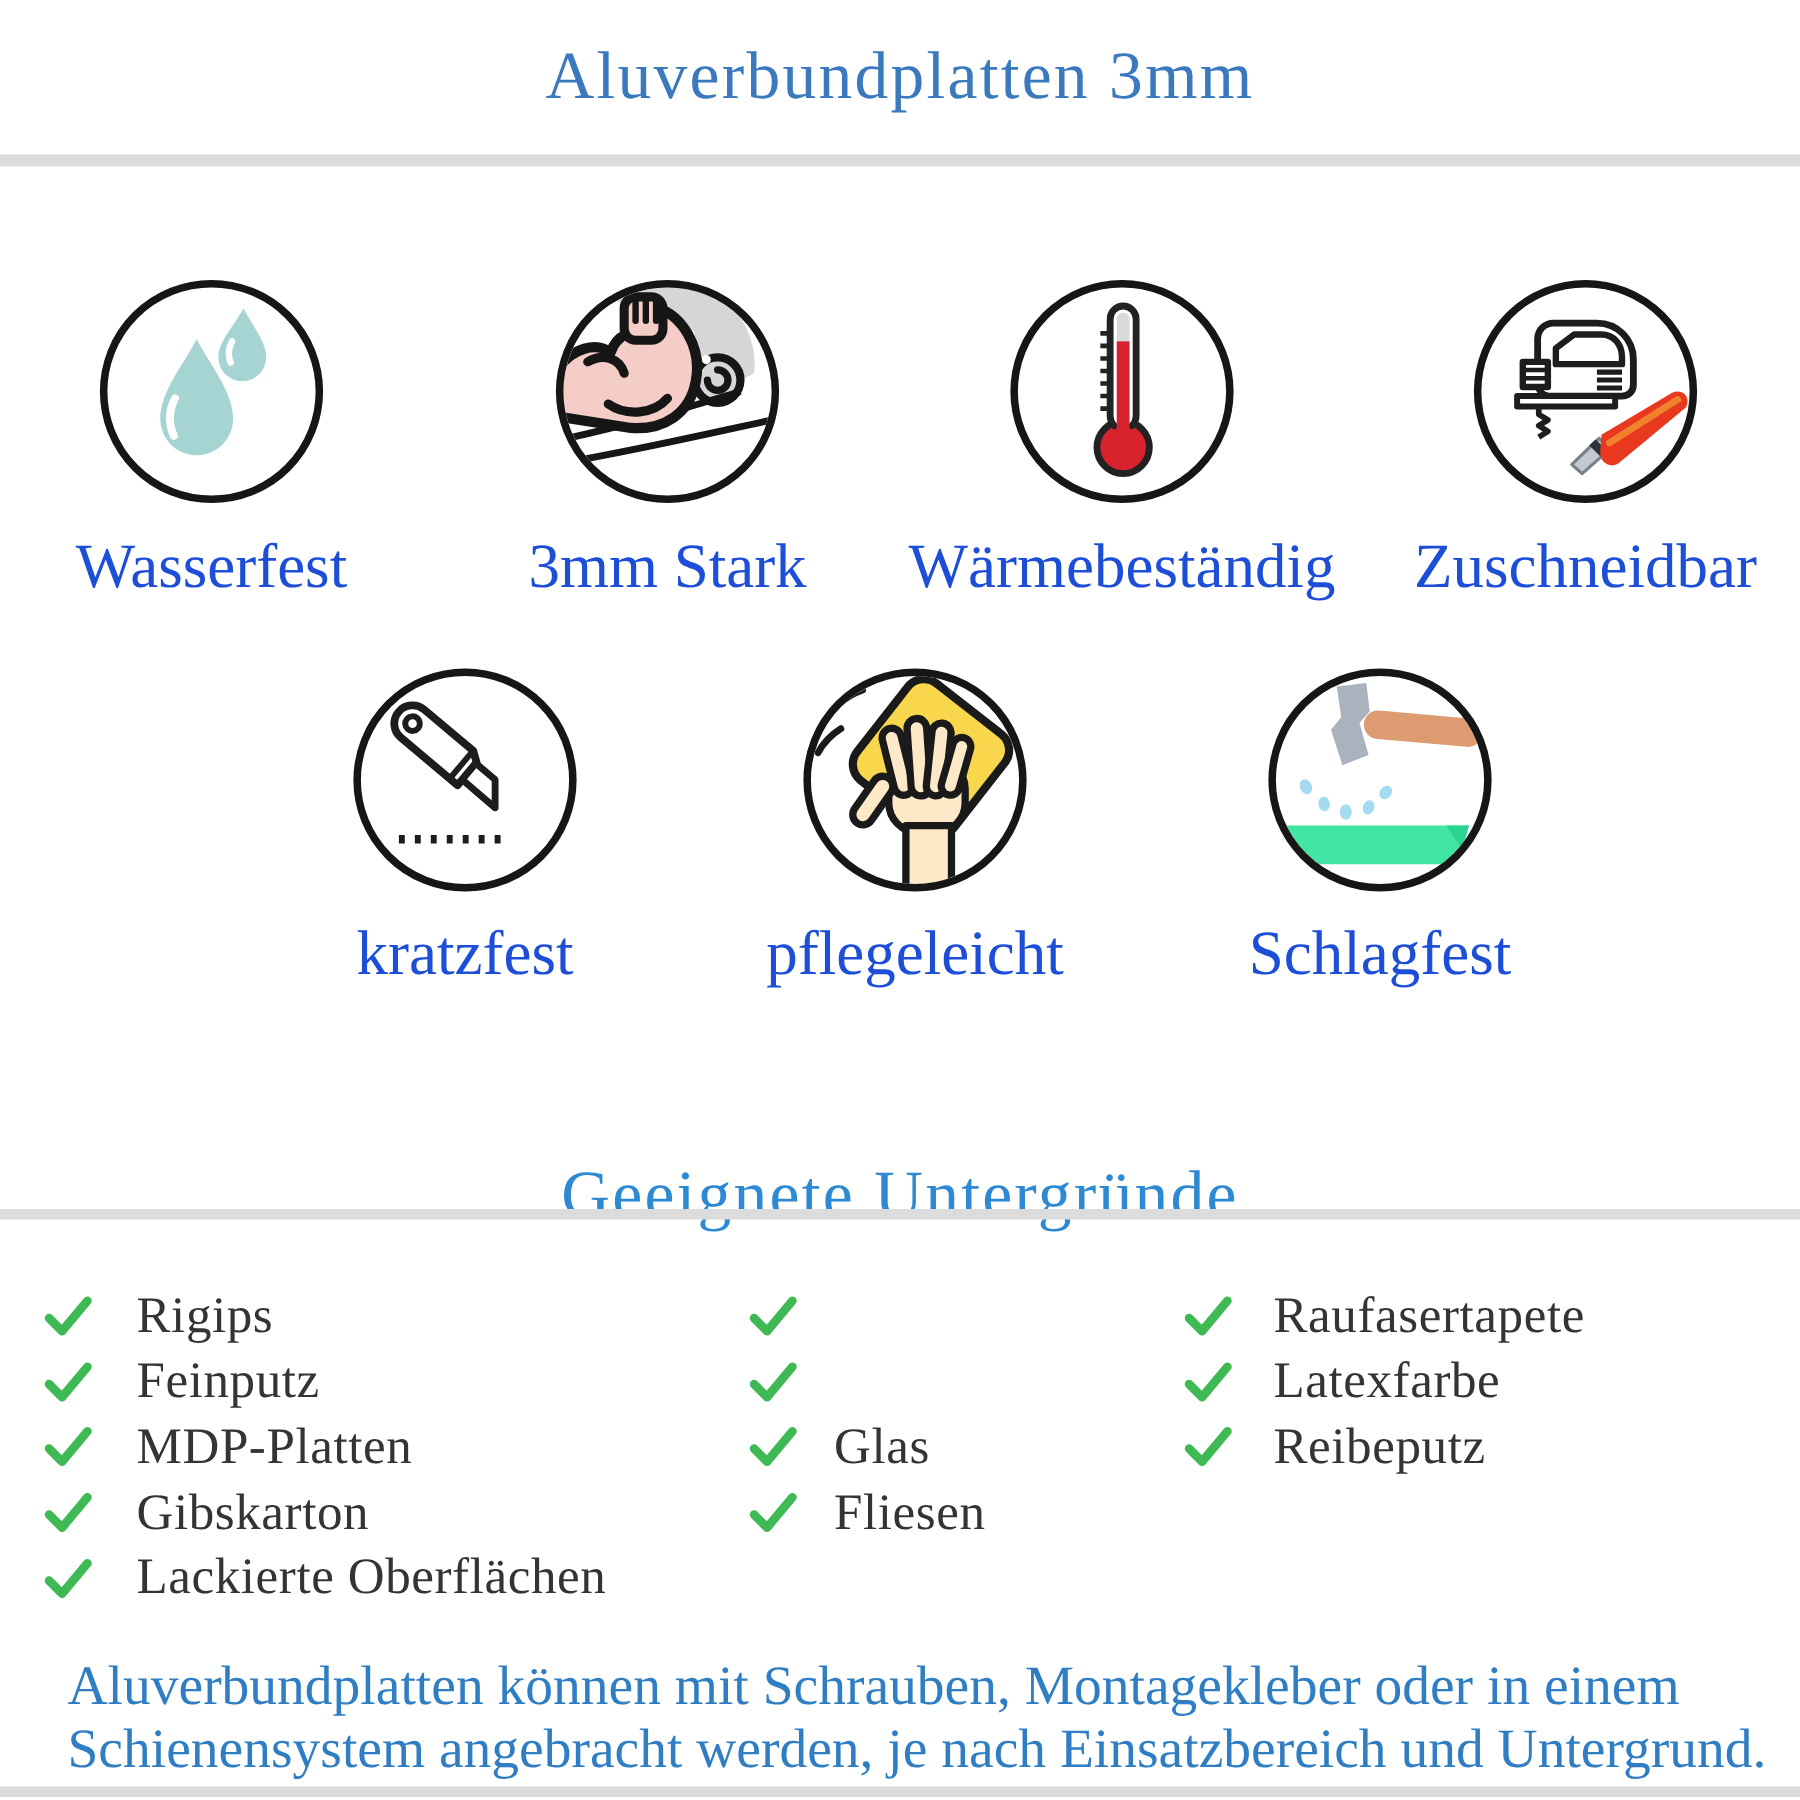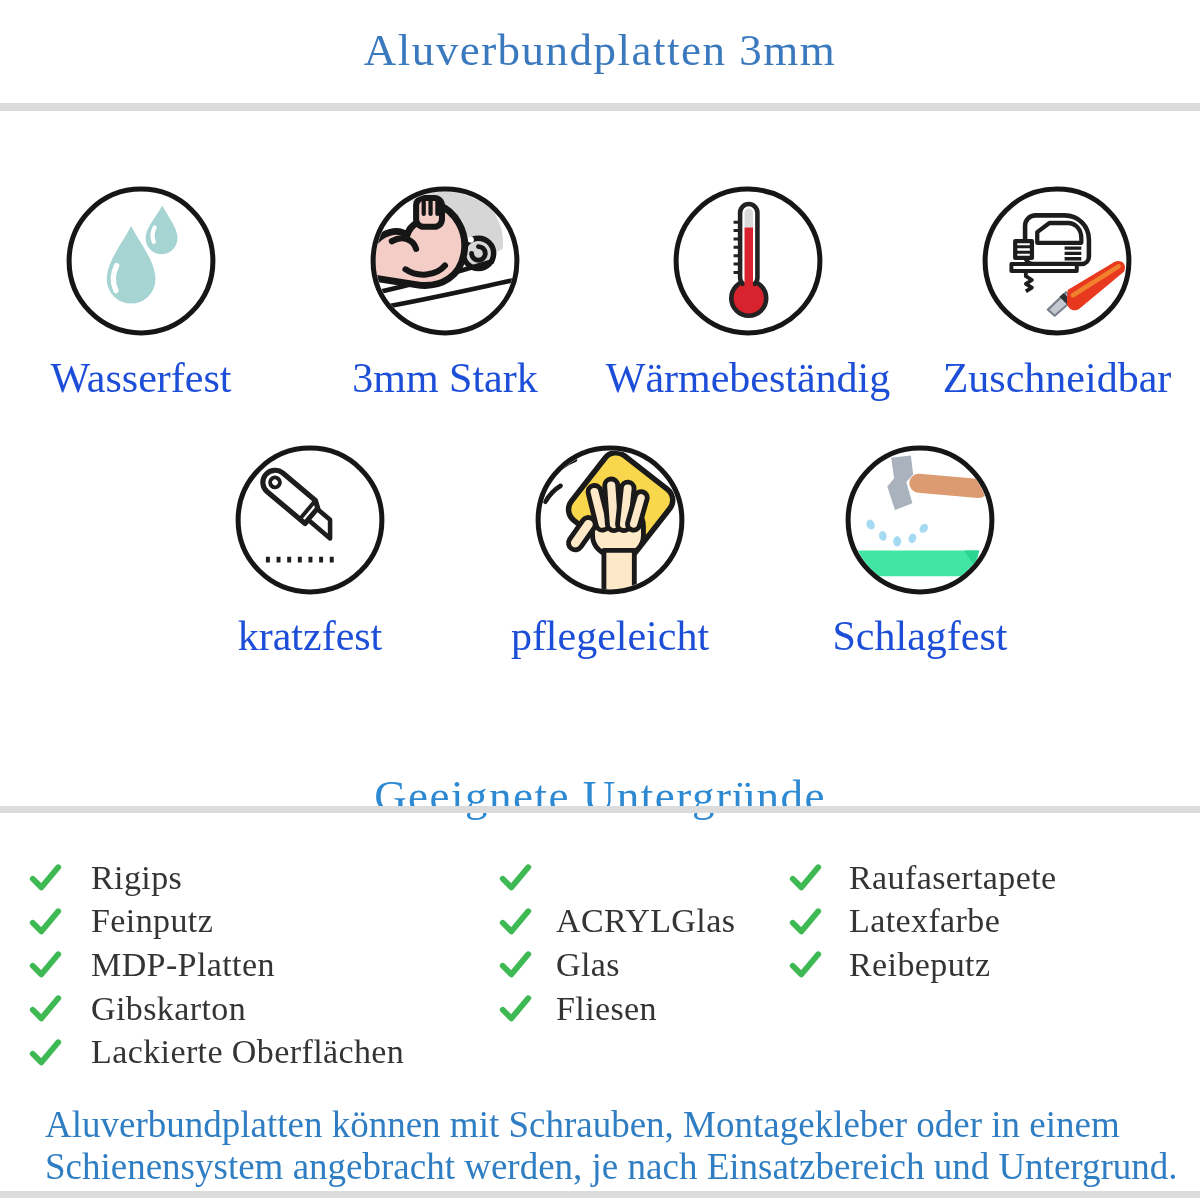--- a/index.html
+++ b/index.html
@@ -241,21 +241,20 @@
   <div class="col" id="col1">
     <div class="item">
       <svg class="ck" viewBox="0 0 40 40">
           <path d="M4.5 21.5 L15 32 L35.5 7.5" fill="none" stroke="#3eb954" stroke-width="7" stroke-linecap="round" stroke-linejoin="round"></path>
         </svg>
       </div>
     <div class="item">
       <svg class="ck" viewBox="0 0 40 40">
           <path d="M4.5 21.5 L15 32 L35.5 7.5" fill="none" stroke="#3eb954" stroke-width="7" stroke-linecap="round" stroke-linejoin="round"></path>
         </svg>
-      <span>ACRYLGlas</span>
       </div>
     <div class="item">
       <svg class="ck" viewBox="0 0 40 40">
           <path d="M4.5 21.5 L15 32 L35.5 7.5" fill="none" stroke="#3eb954" stroke-width="7" stroke-linecap="round" stroke-linejoin="round"></path>
         </svg>
       <span>Glas</span>
       </div>
     <div class="item">
       <svg class="ck" viewBox="0 0 40 40">
           <path d="M4.5 21.5 L15 32 L35.5 7.5" fill="none" stroke="#3eb954" stroke-width="7" stroke-linecap="round" stroke-linejoin="round"></path>

